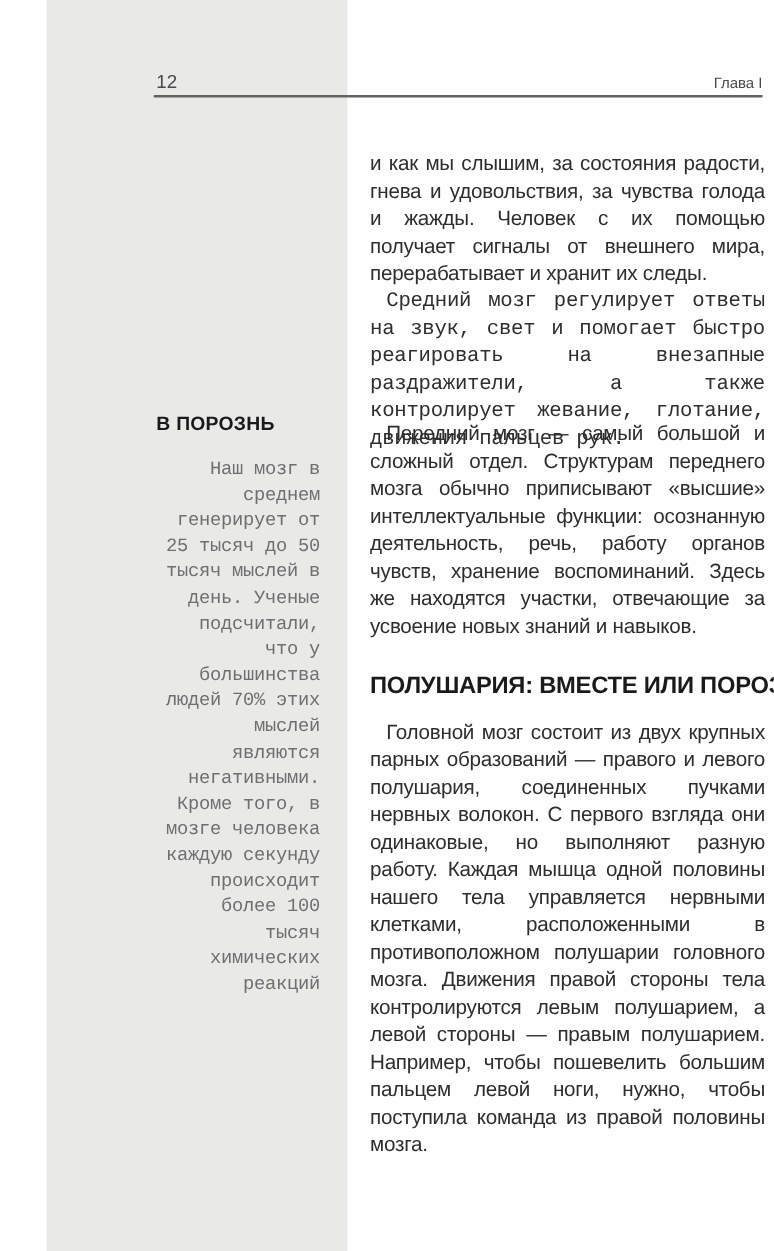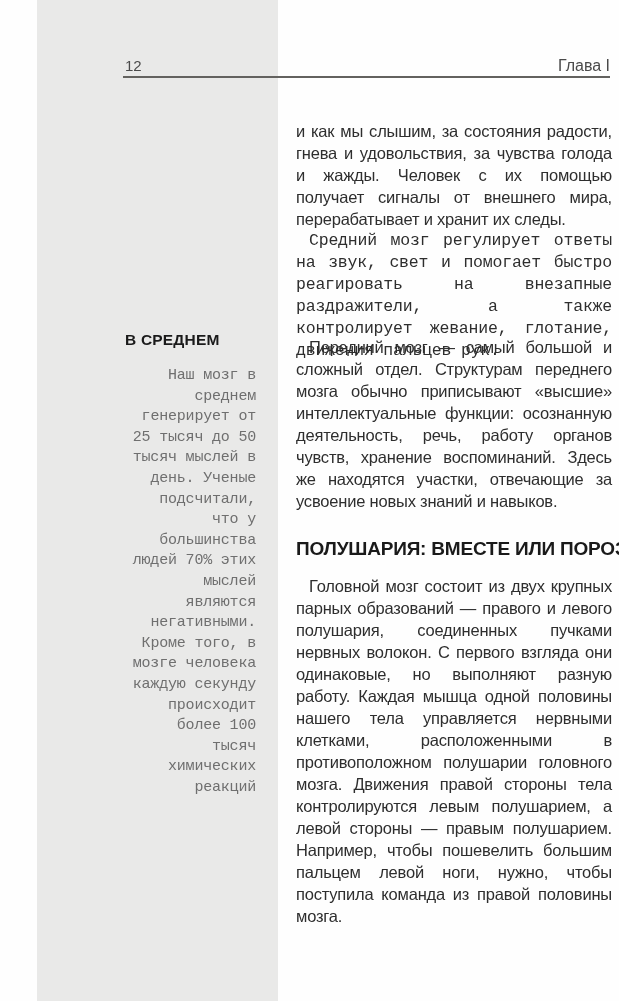--- a/index.html
+++ b/index.html
@@ -33,21 +33,21 @@
   
   .page-number {
     position: absolute;
     left: 88px; top: 57px;
     font-size: 15px; line-height: 18px;
     color: var(--header_text);
   }
   .chapter-title {
     position: absolute;
     right: 46px; top: 57px;
-    font-size: 16px; line-height: 18px;
+    font-size: 12px; line-height: 18px;
     color: var(--header_text);
   }
   .header-rule {
     position: absolute;
     left: 86px; top: 76px;
     width: 487px; height: 2px;
     background: var(--rule);
   }
   
   .margin-note {
@@ -109,21 +109,21 @@
 
   <div class="gray-panel"></div>
 
   <div class="page-number">12</div>
 
   <div class="chapter-title">Глава I</div>
 
   <div class="header-rule"></div>
 
   <aside class="margin-note">
-    <div class="margin-note-heading">В СРЕДНЕМ</div>
+    <div class="margin-note-heading">В ПОРОЗНЬ</div>
     <div class="margin-note-text">Наш мозг в среднем генерирует от 25 тысяч до 50 тысяч мыслей в день. Ученые подсчитали, что у большинства людей 70% этих мыслей являются негативными. Кроме того, в мозге человека каждую секунду происходит более 100 тысяч химических реакций</div>
   </aside>
 
   <main class="body-column">
     <p class="p1">и как мы слышим, за состояния радости, гнева и удовольствия, за чувства голода и жажды. Человек с их помощью получает сигналы от внешнего мира, перерабатывает и хранит их следы.</p>
     <p class="p2">Средний мозг регулирует ответы на звук, свет и помогает быстро реагировать на внезапные раздражители, а также контролирует жевание, глотание, движения пальцев рук.</p>
     <p class="p3">Передний мозг — самый большой и сложный отдел. Структурам переднего мозга обычно приписывают «высшие» интеллектуальные функции: осознанную деятельность, речь, работу органов чувств, хранение воспоминаний. Здесь же находятся участки, отвечающие за усвоение новых знаний и навыков.</p>
     <h2 class="section-heading">ПОЛУШАРИЯ: ВМЕСТЕ ИЛИ ПОРОЗНЬ</h2>
     <p class="p4">Головной мозг состоит из двух крупных парных образований — правого и левого полушария, соединенных пучками нервных волокон. С первого взгляда они одинаковые, но выполняют разную работу. Каждая мышца одной половины нашего тела управляется нервными клетками, расположенными в противоположном полушарии головного мозга. Движения правой стороны тела контролируются левым полушарием, а левой стороны — правым полушарием. Например, чтобы пошевелить большим пальцем левой ноги, нужно, чтобы поступила команда из правой половины мозга.</p>
   </main>

